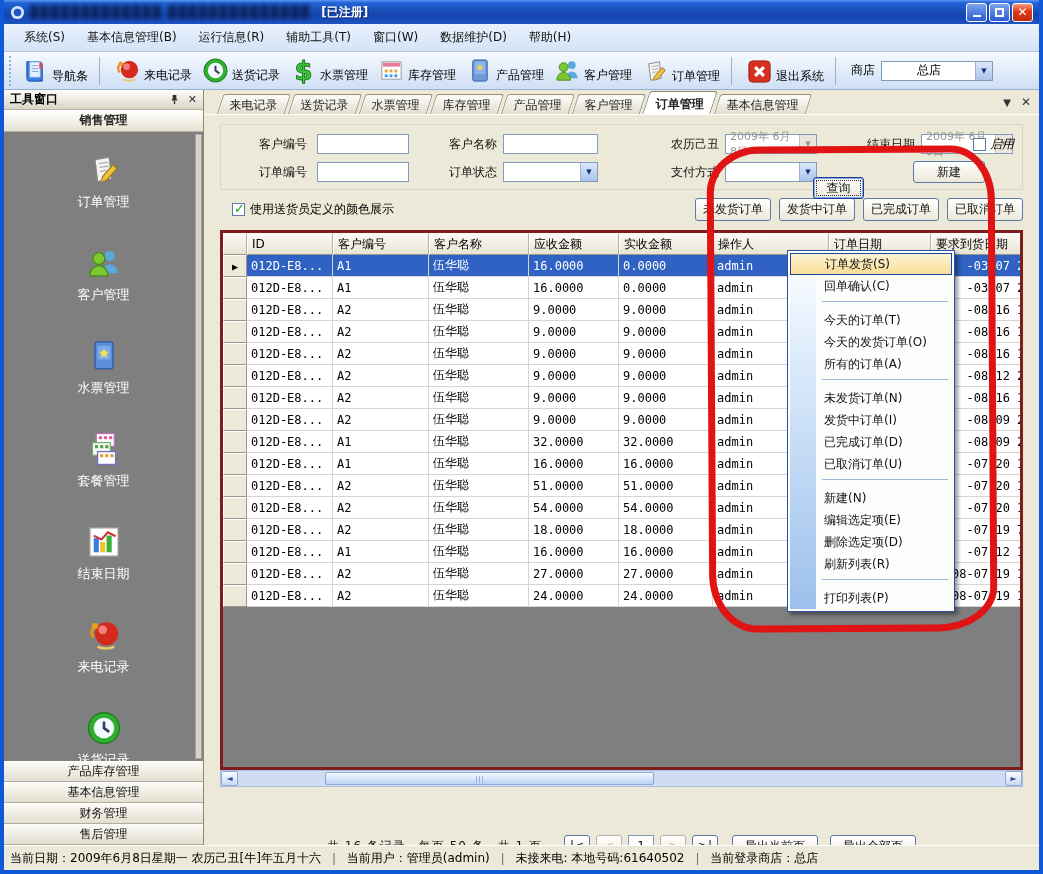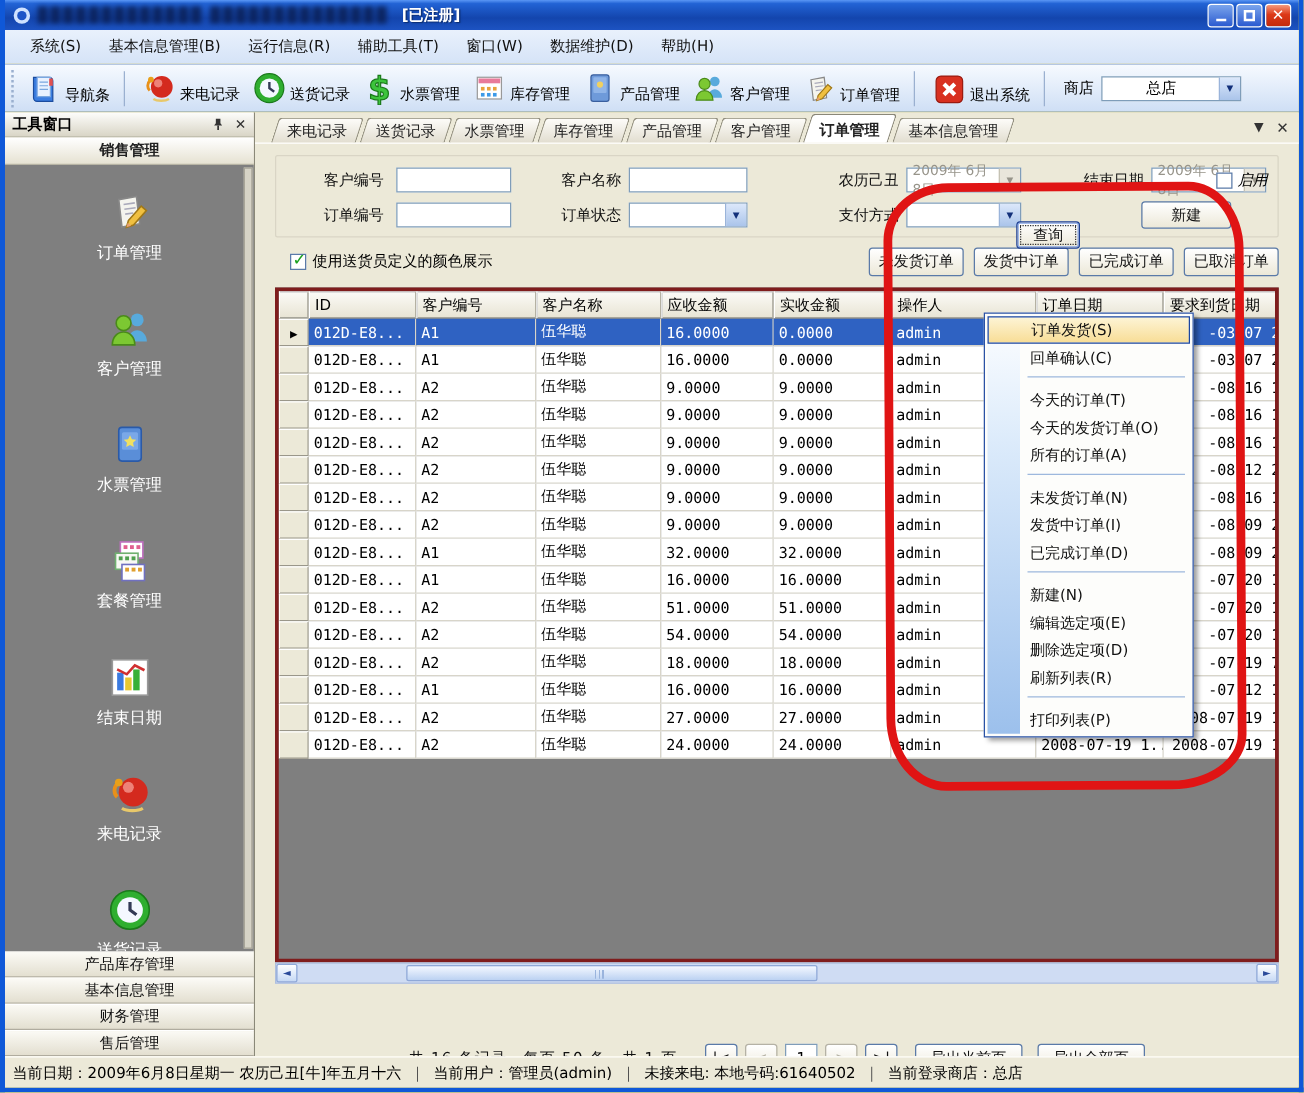--- a/index.html
+++ b/index.html
@@ -769,20 +769,21 @@
   <div class="menu-item hl">订单发货(S)</div>
       <div class="menu-item">回单确认(C)</div>
       <div class="menu-item sep"></div>
       <div class="menu-item">今天的订单(T)</div>
       <div class="menu-item">今天的发货订单(O)</div>
       <div class="menu-item">所有的订单(A)</div>
       <div class="menu-item sep"></div>
       <div class="menu-item">未发货订单(N)</div>
       <div class="menu-item">发货中订单(I)</div>
       <div class="menu-item">已完成订单(D)</div>
+      <div class="menu-item">已取消订单(U)</div>
       <div class="menu-item sep"></div>
       <div class="menu-item">新建(N)</div>
       <div class="menu-item">编辑选定项(E)</div>
       <div class="menu-item">删除选定项(D)</div>
       <div class="menu-item">刷新列表(R)</div>
       <div class="menu-item sep"></div>
       <div class="menu-item">打印列表(P)</div>
     </div>
 
   <div class="red-annotation"></div>

